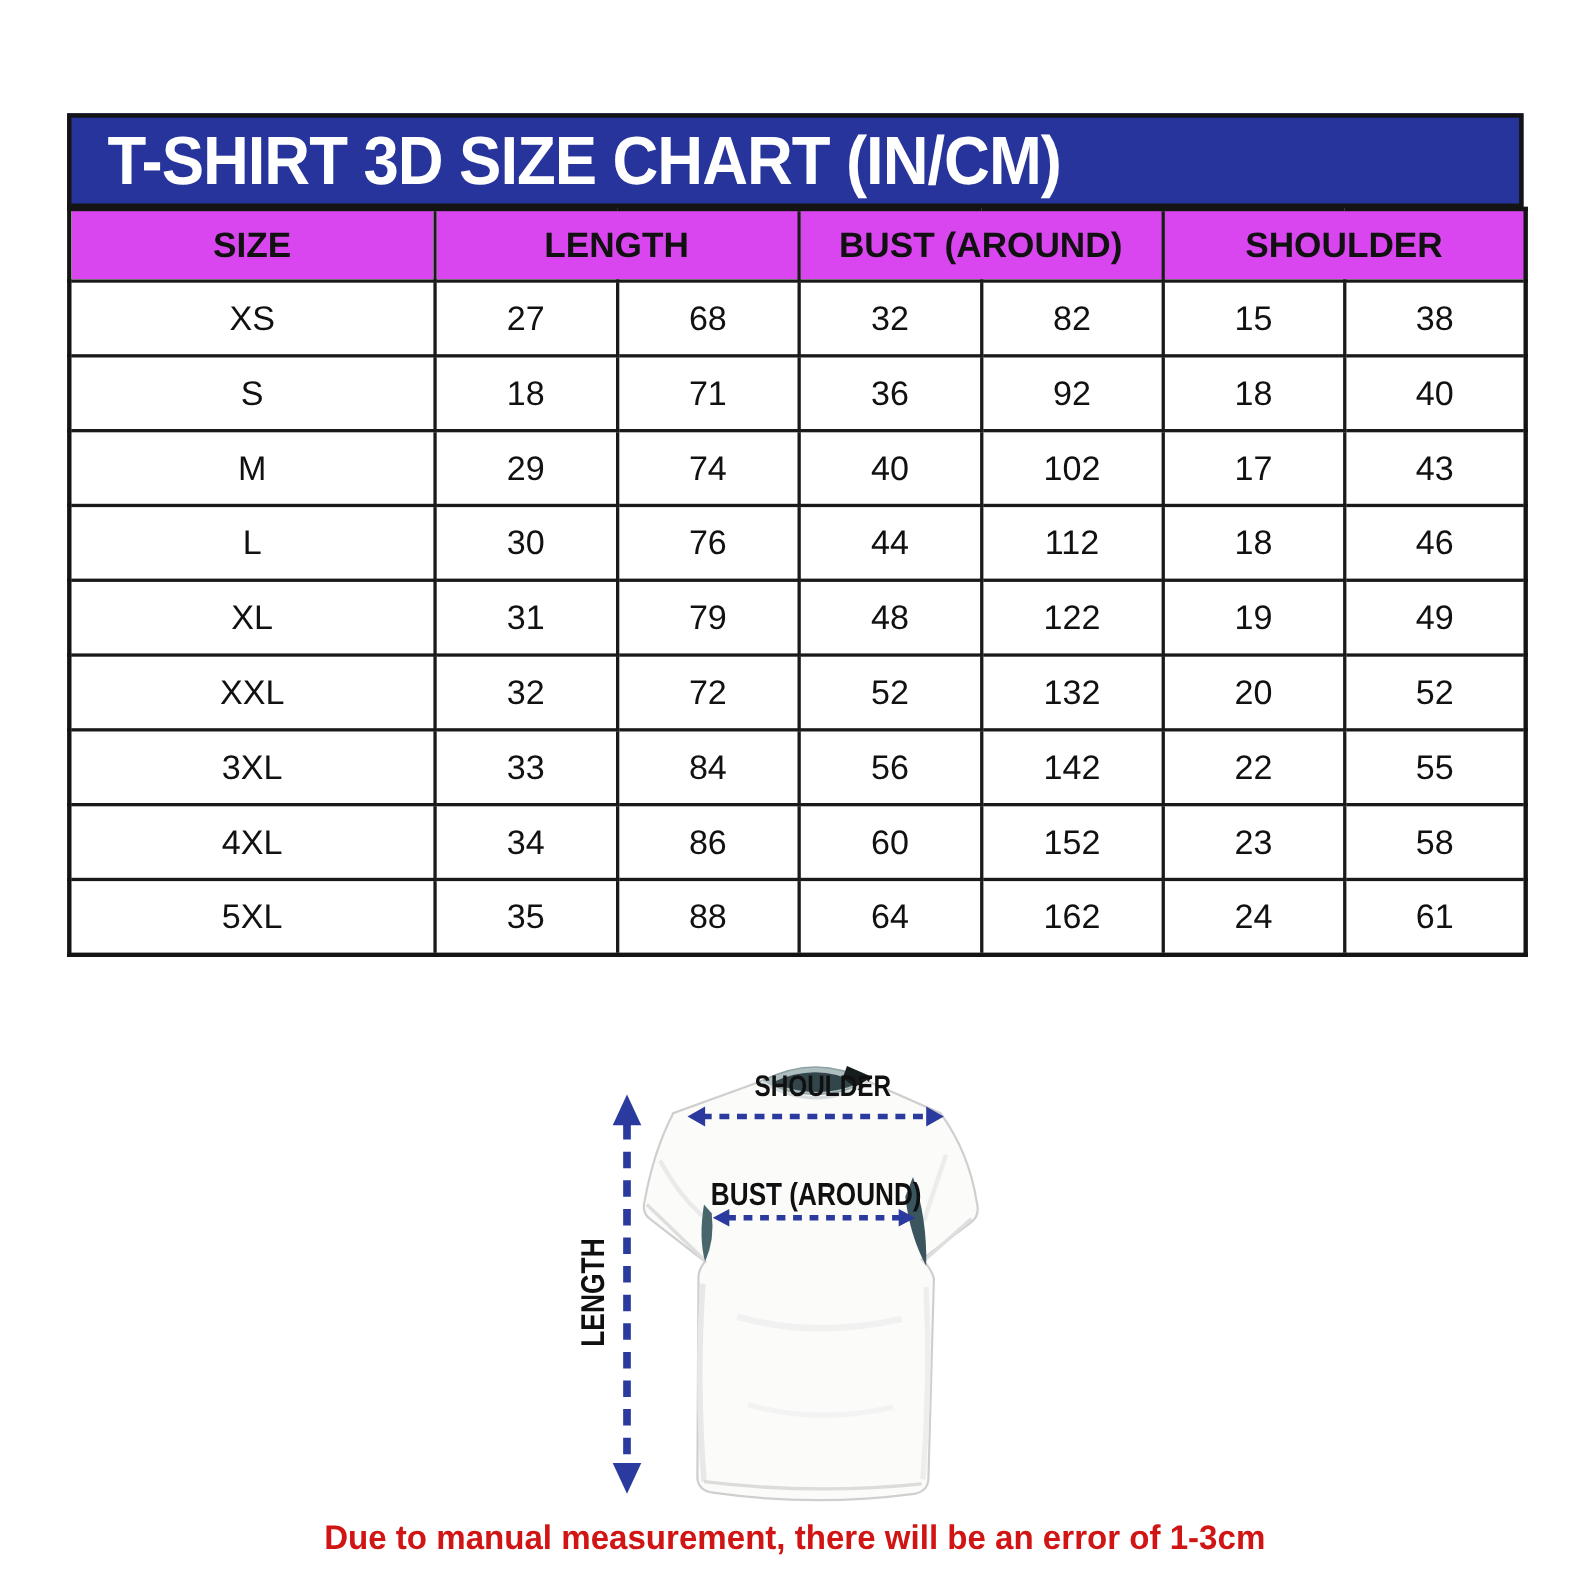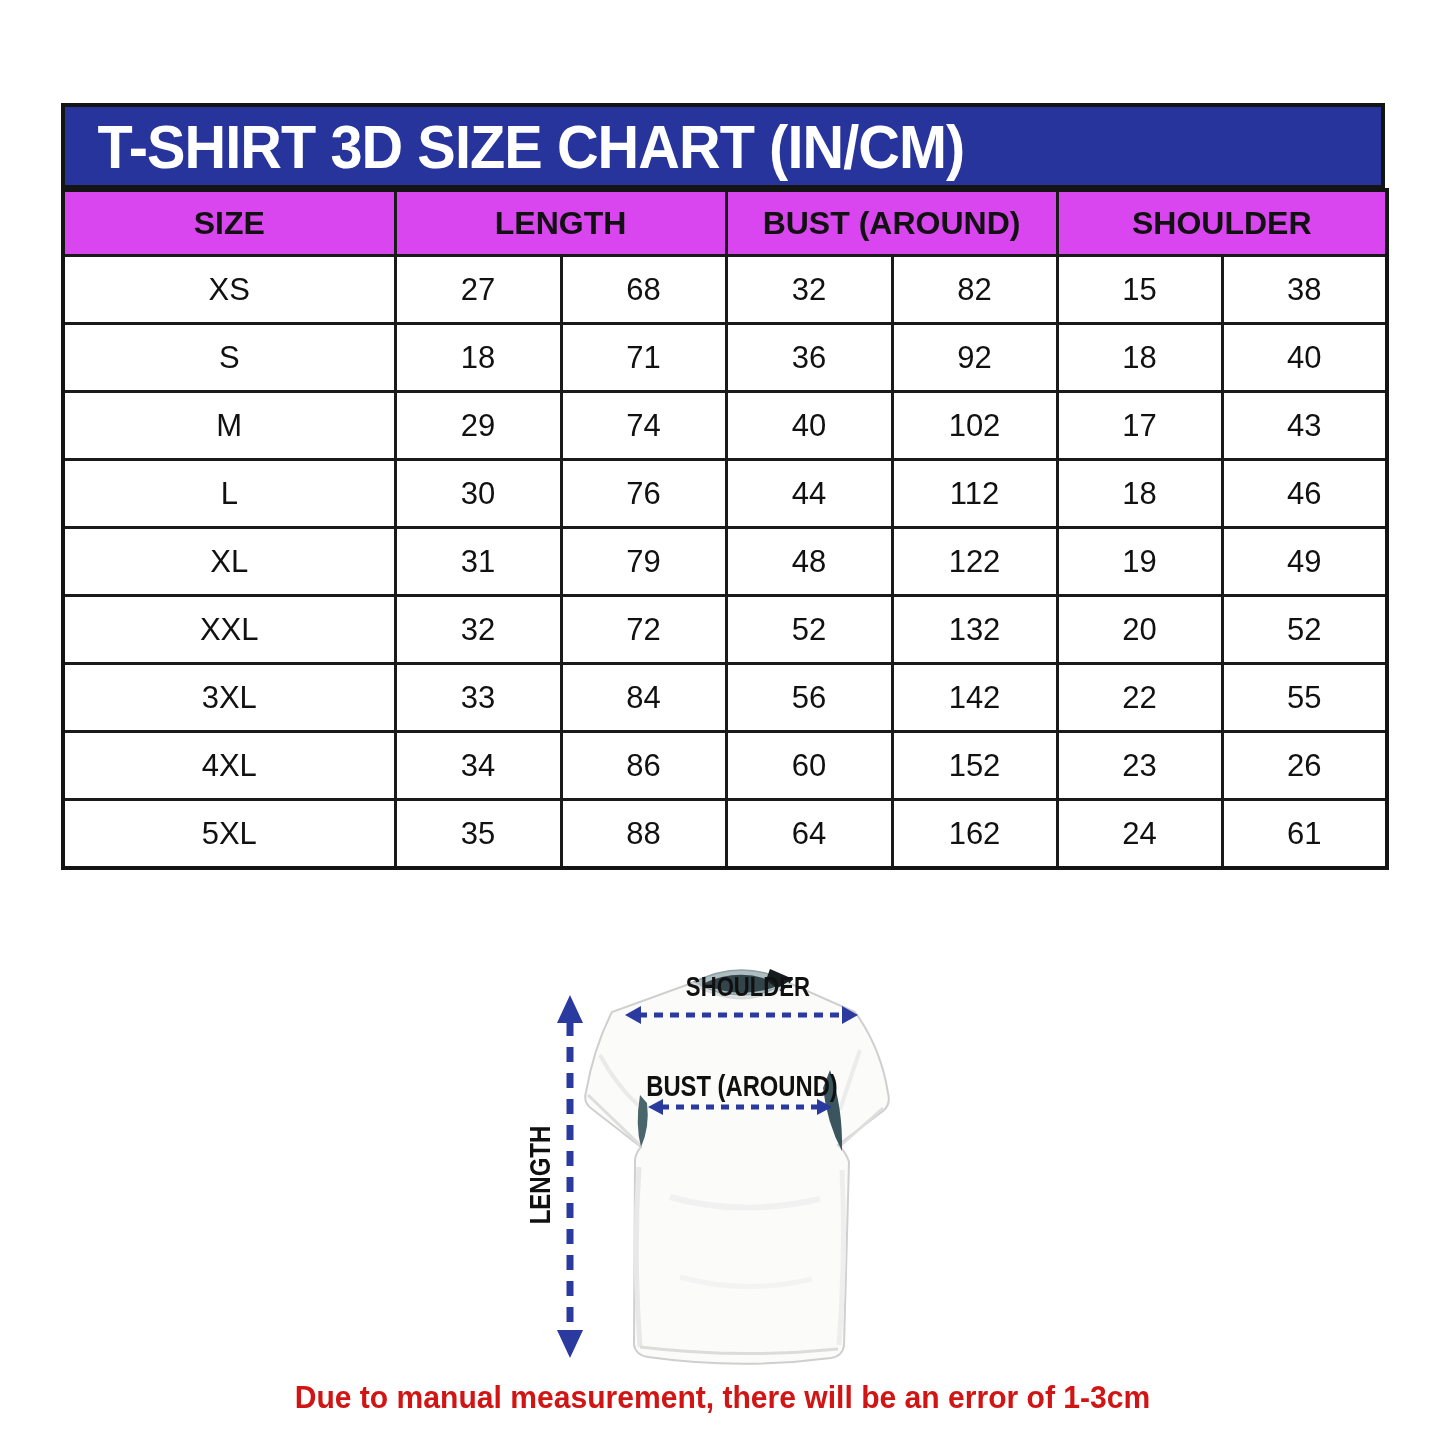--- a/index.html
+++ b/index.html
@@ -142,21 +142,21 @@
     <td>22</td>
     <td>55</td>
   </tr>
   <tr class="data-row">
     <td>4XL</td>
     <td>34</td>
     <td>86</td>
     <td>60</td>
     <td>152</td>
     <td>23</td>
-    <td>26</td>
+    <td>58</td>
   </tr>
   <tr class="data-row">
     <td>5XL</td>
     <td>35</td>
     <td>88</td>
     <td>64</td>
     <td>162</td>
     <td>24</td>
     <td>61</td>
   </tr>

